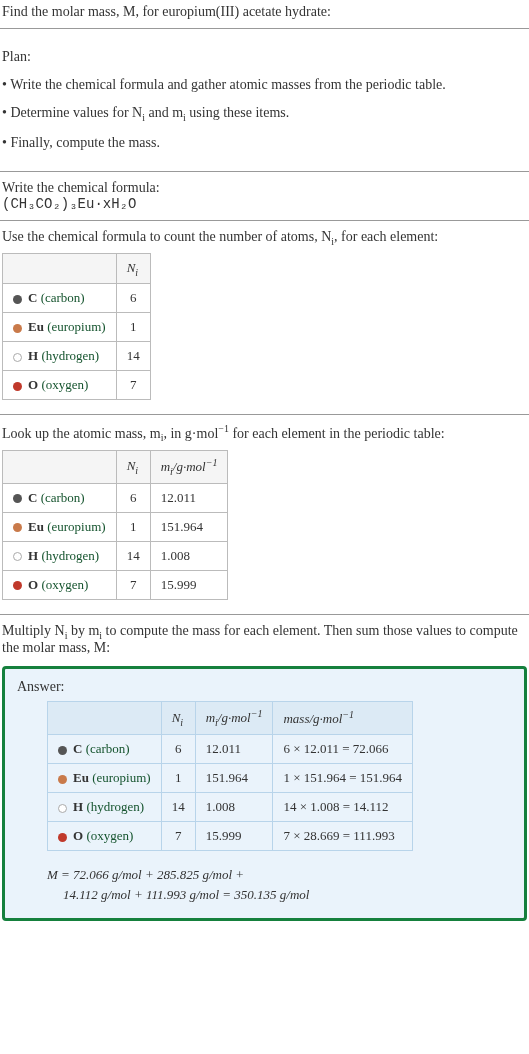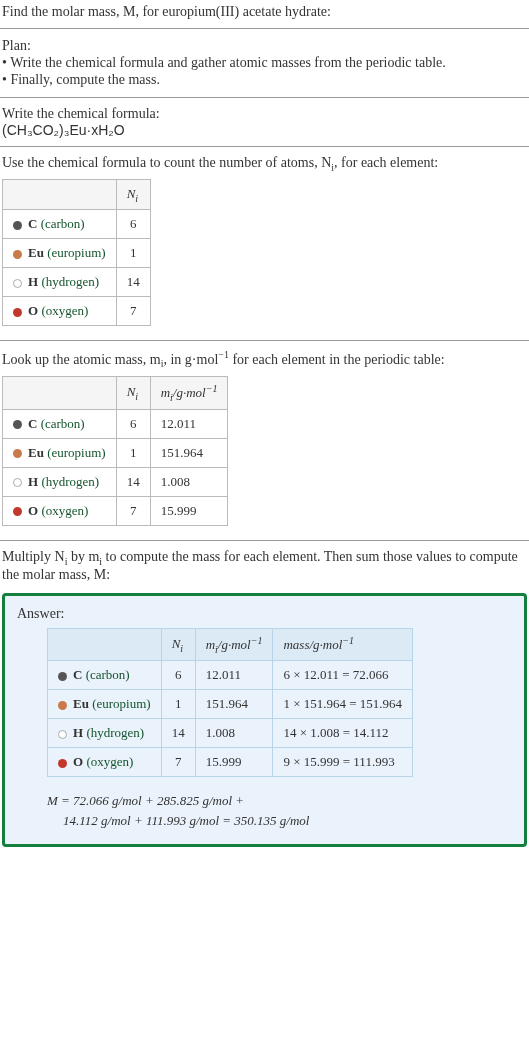--- a/index.html
+++ b/index.html
@@ -80,36 +80,39 @@
       color: #333;
       margin-bottom: 6px;
     }
     .final-eq {
       padding: 8px 0 0 30px;
       font-style: italic;
       font-size: 13px;
       line-height: 1.5;
     }
     .chem {
-      font-family: Liberation Sans, sans-serif;
-    }
-    .plan-list p { margin: 1px 0; }
+      font-family: Liberation Mono, monospace;
+    }
+    .plan-list p { margin: 12px 0; }
   </style>
 </head>
 <body>
 
 <div class="section">
   <div><span>Find the molar mass, M, for europium(III) acetate hydrate:</span></div>
 </div>
 
 <hr>
 
 <div class="section plan-list">
   <p>Plan:</p>
   <p>• Write the chemical formula and gather atomic masses from the periodic table.</p>
+  <p>
+    <span>• Determine values for N</span><span class="sub">i</span><span> and m</span><span class="sub">i</span><span> using these items.</span>
+  </p>
   <p>• Finally, compute the mass.</p>
 </div>
 
 <hr>
 
 <div class="section">
   <div>Write the chemical formula:</div>
   <div class="chem">(CH₃CO₂)₃Eu·xH₂O</div>
 </div>
 
@@ -213,21 +216,21 @@
     <tr>
       <td><span class="dot dot-h"></span><b>H</b> <span class="element-label">(hydrogen)</span></td>
       <td class="num">14</td>
       <td>1.008</td>
       <td>14 × 1.008 = 14.112</td>
     </tr>
     <tr>
       <td><span class="dot dot-o"></span><b>O</b> <span class="element-label">(oxygen)</span></td>
       <td class="num">7</td>
       <td>15.999</td>
-      <td>9 × 15.999 = 111.993</td>
+      <td>7 × 28.669 = 111.993</td>
     </tr>
   </tbody>
     </table>
   <div class="final-eq">
     <div>M = 72.066 g/mol + 285.825 g/mol +</div>
     <div style="padding-left:16px">14.112 g/mol + 111.993 g/mol = 350.135 g/mol</div>
   </div>
 </div>
 
 </body></html>

